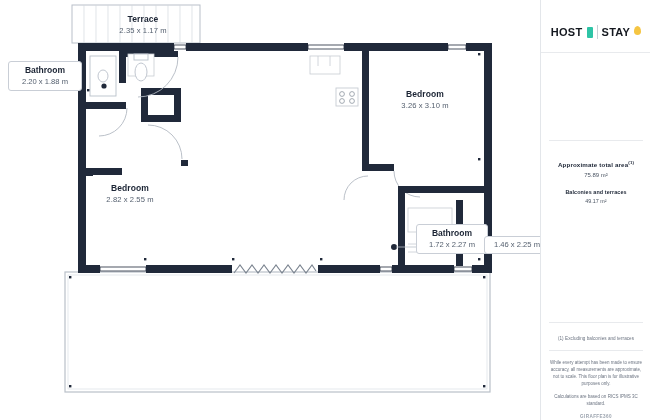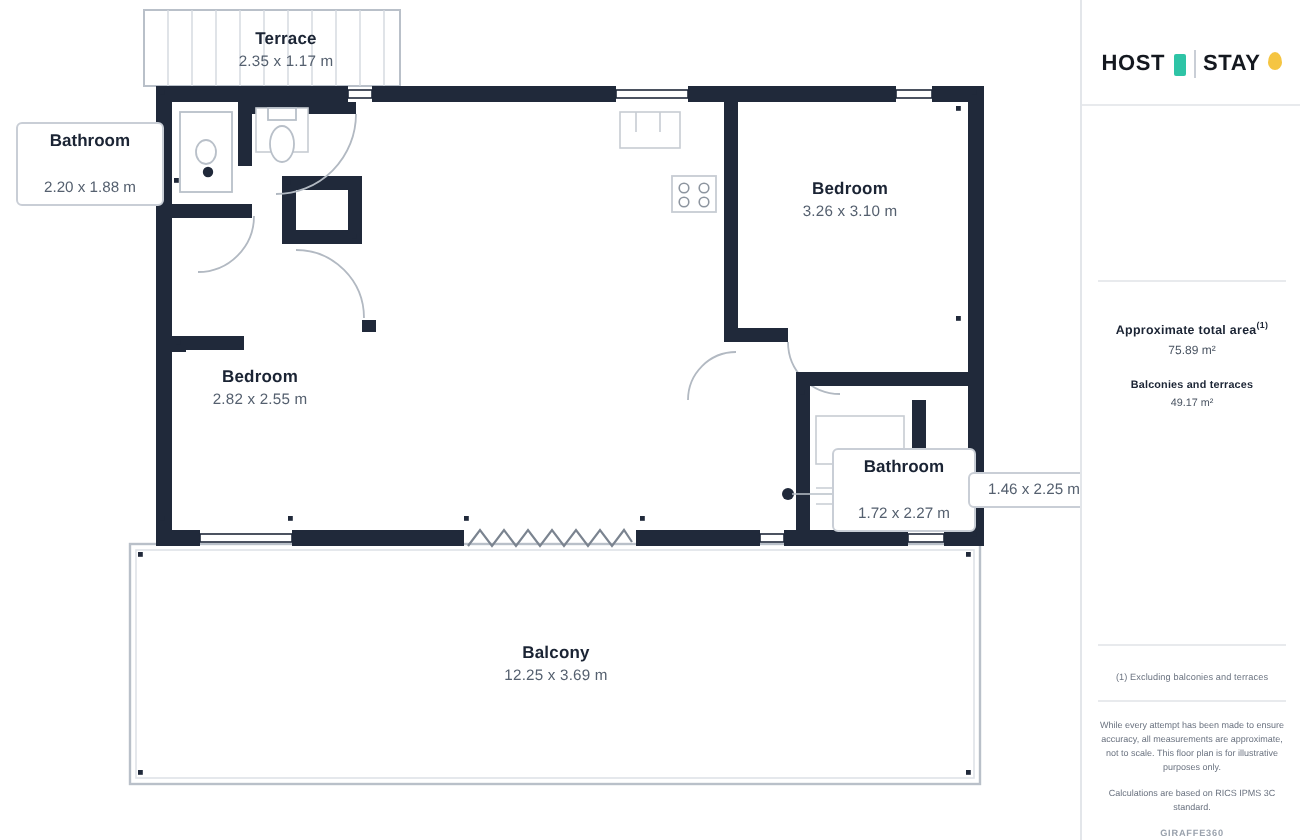--- a/index.html
+++ b/index.html
@@ -72,21 +72,21 @@
   .callout .rl-name {
     display: block;
     font-size: 8.5px;
     font-weight: bold;
     color: #1b2434;
   }
   .callout .rl-dim {
     display: block;
     font-size: 7.6px;
     color: #55606f;
-    margin-top: 13px;
+    margin-top: 1px;
   }
   .callout.single .rl-dim { margin-top: 0; }
 
   
   #sidebar {
     position: relative;
     width: 110px;
     height: 420px;
     background: #ffffff;
     border-left: 1px solid #e3e6ea;
@@ -377,24 +377,20 @@
 
     <div class="callout" style="left:416px; top:224px; width:58px;">
       <span class="rl-name">Bathroom</span>
       <span class="rl-dim">1.72 x 2.27 m</span>
     </div>
 
     <div class="callout single" style="left:484px; top:236px; width:52px;">
       <span class="rl-dim">1.46 x 2.25 m</span>
     </div>
 
-    <div class="room-label" style="left:238px; top:321px; width:80px;">
-      <span class="rl-name">Balcony</span>
-      <span class="rl-dim">12.25 x 3.69 m</span>
-    </div>
 
   </div>
 
   <div id="sidebar">
 
     <div id="brand">
       <div class="brand-inner">
         <span class="brand-word">HOST</span>
         <span class="brand-tealbar"></span>
         <span class="brand-divider"></span>

